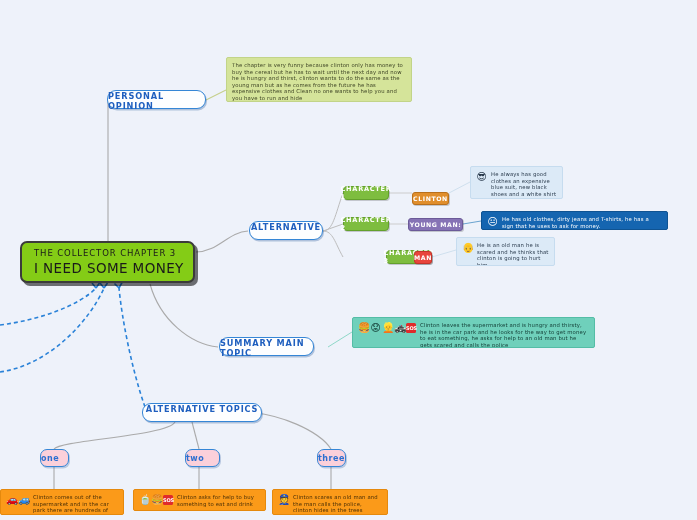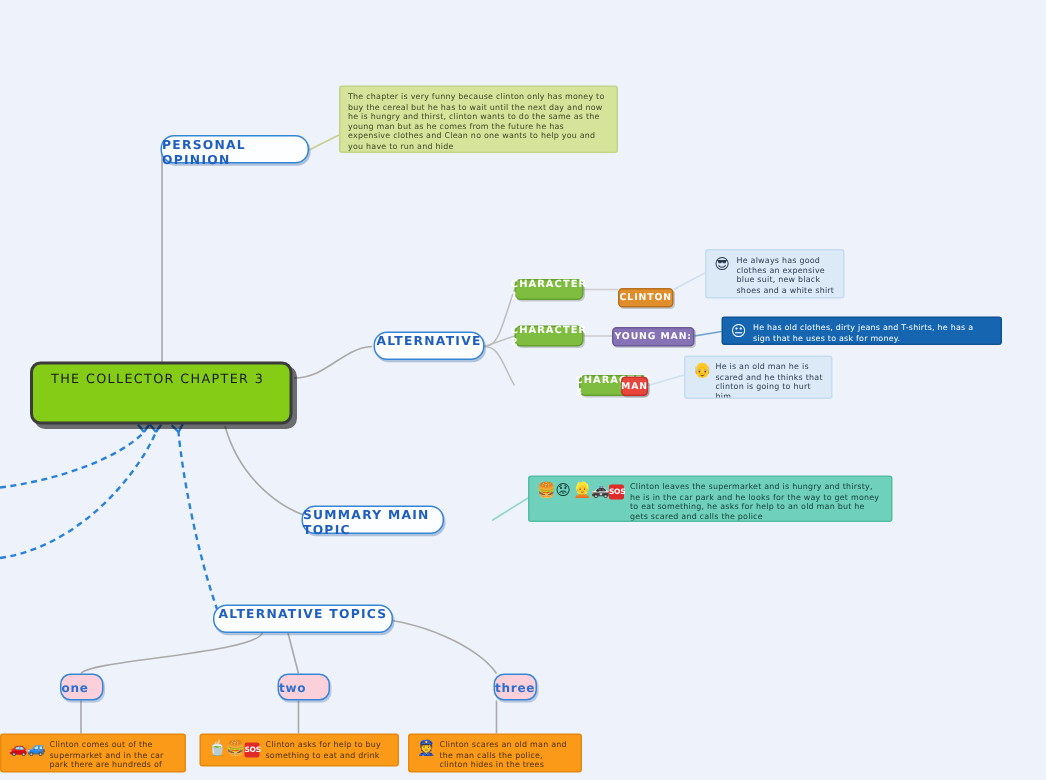--- a/index.html
+++ b/index.html
@@ -207,20 +207,21 @@
     <path d="M0,372 C50,365 90,320 104,288" fill="none" stroke="#2a82d8" stroke-width="1.6" stroke-dasharray="4 3"></path>
     <path d="M145,407 C132,370 122,320 119,288" fill="none" stroke="#2a82d8" stroke-width="1.6" stroke-dasharray="4 3"></path>
 
     <path d="M96,288 l-4,-5 M96,288 l3.5,-5" fill="none" stroke="#2a82d8" stroke-width="1.6"></path>
     <path d="M104,288 l-4,-5 M104,288 l3.5,-5" fill="none" stroke="#2a82d8" stroke-width="1.6"></path>
     <path d="M119,288 l-4.5,-4.5 M119,288 l3,-5.5" fill="none" stroke="#2a82d8" stroke-width="1.6"></path>
   </svg>
 
   <div class="node root">
     <div class="line1">THE COLLECTOR CHAPTER  3</div>
+    <div class="line2">I NEED SOME MONEY</div>
   </div>
 
   <div class="node topic" style="left:107px; top:90px; width:99px;">
     <span>PERSONAL OPINION</span>
   </div>
   <div class="node note note-green" style="left:226px; top:57px; width:186px; height:45px;">
     <span>The chapter is very funny because clinton only has money to buy the cereal but he has to wait until the next day and now he is hungry and thirst, clinton wants to do the same as the young man but as he comes from the future he has expensive clothes and Clean no one wants to help you and you have to run and hide</span>
   </div>
 
   <div class="node topic" style="left:249px; top:221px; width:74px;">
@@ -265,21 +266,21 @@
   </div>
   <div class="node note note-lblue" style="left:456px; top:237px; width:99px; height:29px;">
     <div class="note-row">
       <div class="note-icons">
         <span class="emoji">👴</span>
       </div>
       <div class="note-text">He is an old man he is scared and he thinks that clinton is going to hurt him</div>
     </div>
   </div>
 
-  <div class="node topic" style="left:201px; top:337px; width:95px;">
+  <div class="node topic" style="left:219px; top:337px; width:95px;">
     <span>SUMMARY MAIN TOPIC</span>
   </div>
   <div class="node note note-teal" style="left:352px; top:317px; width:243px; height:31px;">
     <div class="note-row">
       <div class="note-icons">
         <span class="emoji">🍔</span>
         <span class="emoji">😟</span>
         <span class="emoji">👱</span>
         <span class="emoji">🚓</span>
         <span class="sos-box">SOS</span>
@@ -312,21 +313,21 @@
     <div class="note-row">
       <div class="note-icons small">
         <span class="emoji">🍵</span>
         <span class="emoji">🍔</span>
         <span class="sos-box">SOS</span>
       </div>
       <div class="note-text">Clinton asks for help to buy something to eat and drink</div>
     </div>
   </div>
 
-  <div class="node pink" style="left:317px; top:449px; width:29px;margin-left:12px;">
+  <div class="node pink" style="left:317px; top:449px; width:29px;">
     <span>three</span>
   </div>
   <div class="node note note-orange" style="left:272px; top:489px; width:116px; height:26px;">
     <div class="note-row">
       <div class="note-icons small">
         <span class="emoji">👮</span>
       </div>
       <div class="note-text">Clinton scares an old man and the man calls the police, clinton hides in the trees</div>
     </div>
   </div>

